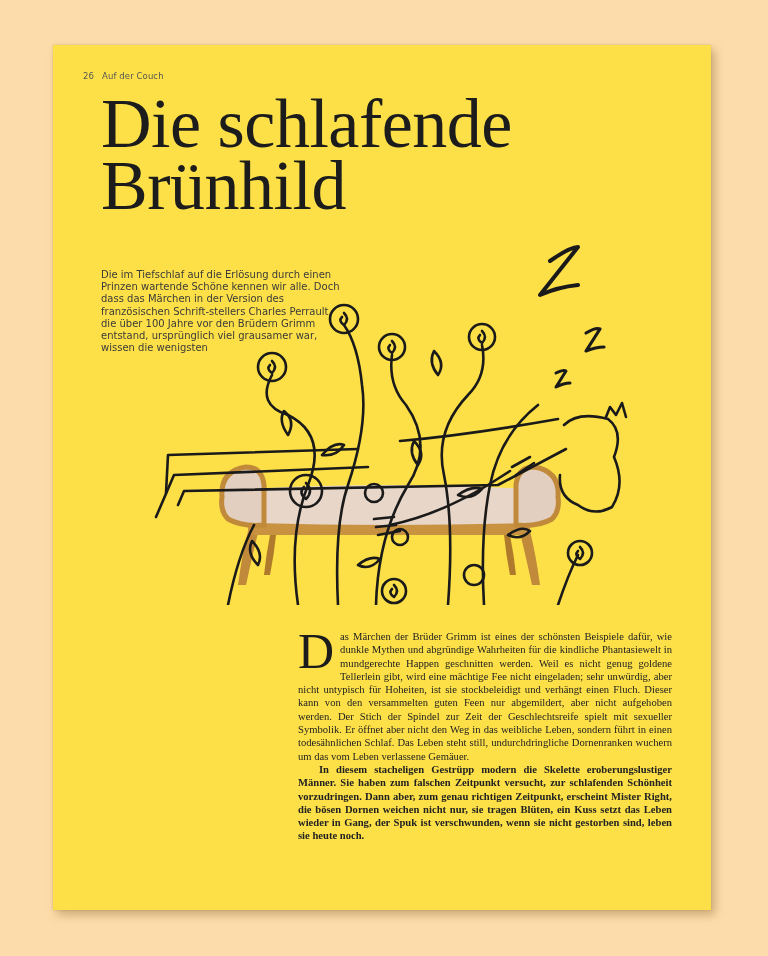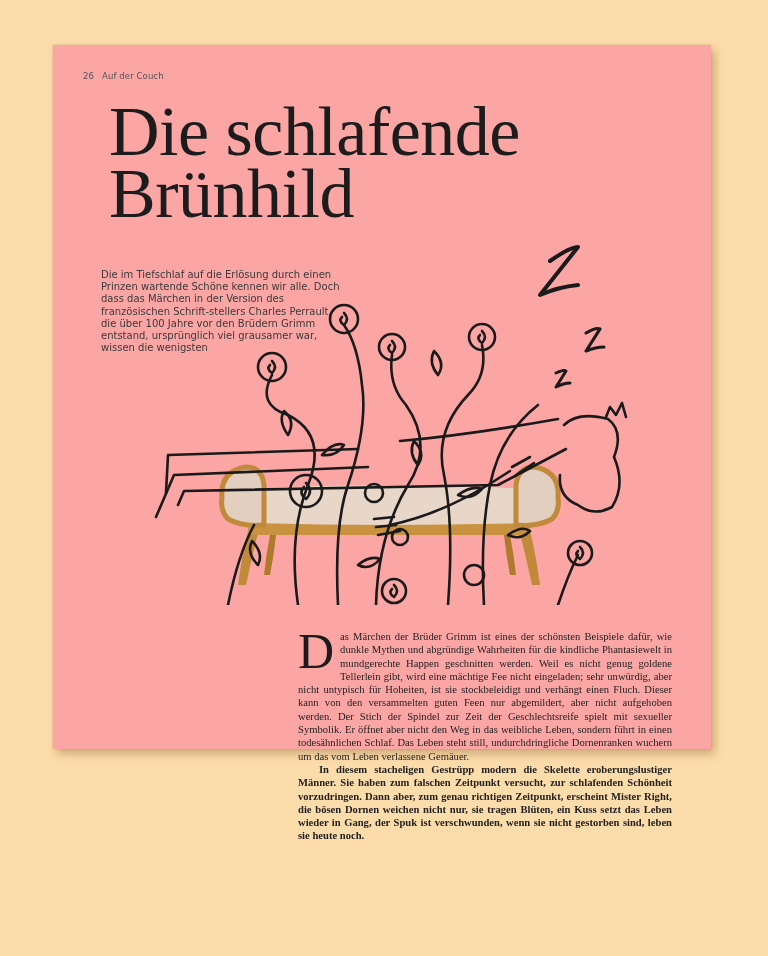--- a/index.html
+++ b/index.html
@@ -3,34 +3,34 @@
   <meta charset="utf-8">
   <style>
     html, body { margin:0; padding:0; }
     body {
       width:768px; height:956px; overflow:hidden;
       background:#fddcab;
       position:relative;
       font-family:"Liberation Serif", serif;
     }
     .page {
-      position:absolute; left:53px; top:45px; width:658px; height:704px;
-      background:#fca5a5;
+      position:absolute; left:53px; top:45px; width:658px; height:865px;
+      background:#fde047;
       box-shadow: 4px 5px 9px rgba(120,80,30,0.35), 0 0 2px rgba(120,80,30,0.25);
     }
     .folio {
       position:absolute; left:30px; top:26px;
       font-family:"DejaVu Sans", sans-serif; font-size:8.5px; color:#555;
       letter-spacing:0.1px;
     }
     .folio .num { margin-right:8px; }
     .title {
       position:absolute; left:48px; top:48px;
       font-family:"Liberation Serif", serif; font-size:70px; line-height:62px;
-      color:#1c1c1c; letter-spacing:-0.5px; margin:8px; font-weight:normal;
+      color:#1c1c1c; letter-spacing:-0.5px; margin:0; font-weight:normal;
     }
     .title span { display:block; }
     .lead {
       position:absolute; left:48px; top:224px; width:240px;
       font-family:"DejaVu Sans", sans-serif; font-size:10px; line-height:12.2px;
       color:#3a3a3a;
     }
     .illustration {
       position:absolute; left:85px; top:190px; width:500px; height:370px;
     }

